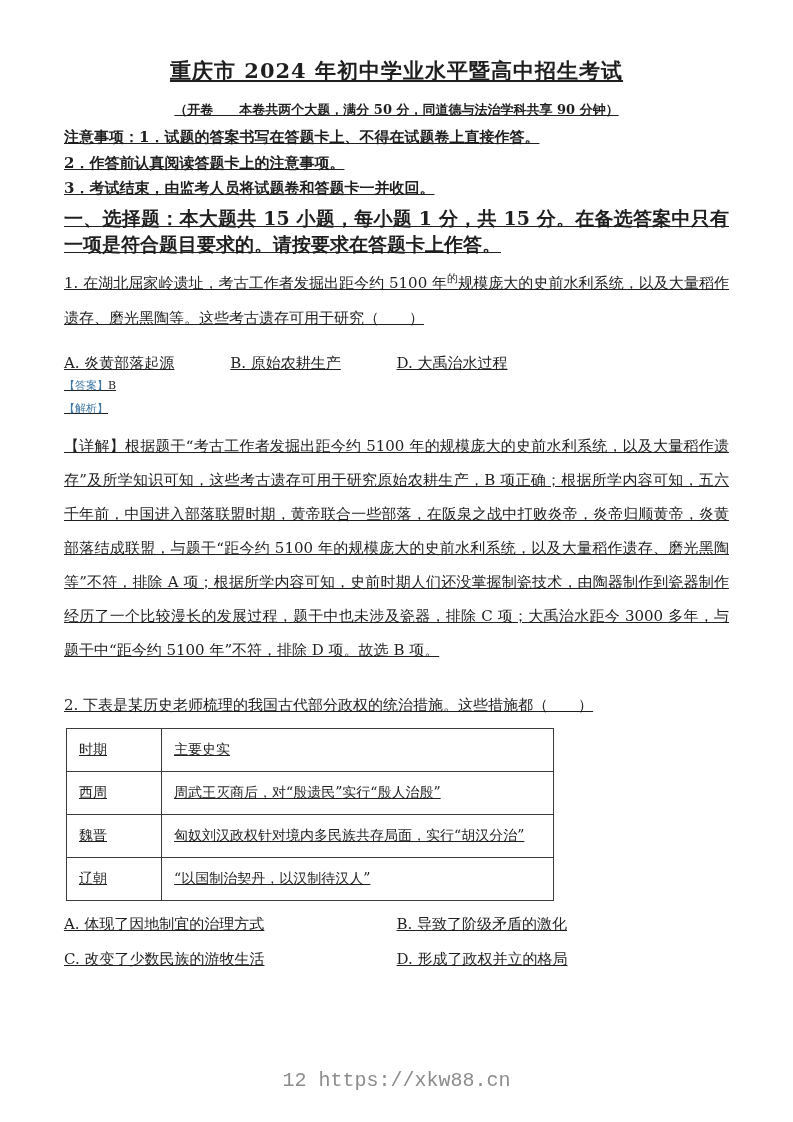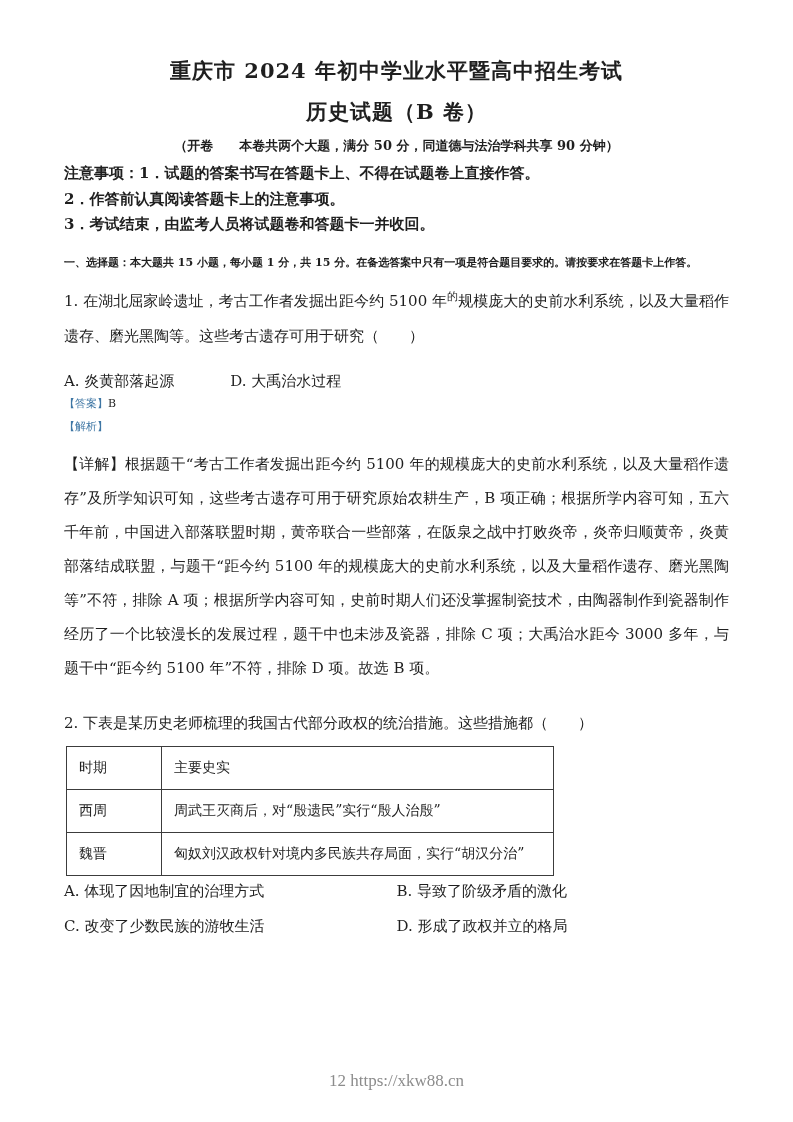--- a/index.html
+++ b/index.html
@@ -12,40 +12,41 @@
   body{
     width:793px;height:1122px;
     background:#ffffff;
     color:var(--ink);
     font-family:"DejaVu Serif","Liberation Serif",serif;
     overflow:hidden;
     position:relative;
   }
   .page{
     padding:58px 64px 0 64px;
+    text-decoration:underline;
   }
   .title1{
     font-size:21px;font-weight:700;text-align:center;
     line-height:26px;margin-bottom:14px;letter-spacing:1px;
   }
   .title2{
     font-size:21px;font-weight:700;text-align:center;
     line-height:28px;margin-bottom:8px;letter-spacing:1px;
   }
   .meta{
     font-size:13px;font-weight:700;text-align:center;
     line-height:24px;margin-bottom:3px;
   }
   .notice{
     font-size:15px;font-weight:700;line-height:25.5px;
     text-align:justify;
   }
   .section-heading{
-    font-size:11px;font-weight:700;line-height:26.5px;
-    text-align:justify;margin-top:12px;
+    font-size:19px;font-weight:700;line-height:26.5px;
+    text-align:justify;margin-top:3px;
   }
   .stem{
     font-size:15px;line-height:35px;text-align:justify;
     margin-top:8px;
   }
   .stem sup{
     font-size:11px;line-height:0;vertical-align:super;
   }
   .opts4{
     display:flex;margin-top:16px;
@@ -76,50 +77,50 @@
     border:1px solid var(--table-border);
     height:42px;
     padding:0 12px;
     vertical-align:middle;
     white-space:nowrap;
     overflow:hidden;
   }
   table.qtable td.c1{width:70px;}
   .opts2{
     display:grid;grid-template-columns:1fr 1fr;
-    row-gap:13px;margin-top:4px;
+    row-gap:13px;margin-top:12px;
     font-size:15px;line-height:22px;
   }
   .footer{
     position:absolute;left:0;right:0;bottom:30px;
     text-align:center;
     color:var(--footer-color);
-    font-family:Liberation Serif, serif;
-    font-size:17px;line-height:22px;
+    font-family:Liberation Mono, monospace;
+    font-size:20px;line-height:22px;
   }
 </style>
 </head>
 <body>
 
 <div class="page">
 
   <div class="title1">重庆市 2024 年初中学业水平暨高中招生考试</div>
-  <div class="title2">历史试题（B 卷）</div>
   <div class="meta">（开卷　　本卷共两个大题，满分 50 分，同道德与法治学科共享 90 分钟）</div>
 
   <div class="notice">注意事项：1．试题的答案书写在答题卡上、不得在试题卷上直接作答。</div>
   <div class="notice">2．作答前认真阅读答题卡上的注意事项。</div>
   <div class="notice">3．考试结束，由监考人员将试题卷和答题卡一并收回。</div>
 
   <div class="section-heading">一、选择题：本大题共 15 小题，每小题 1 分，共 15 分。在备选答案中只有一项是符合题目要求的。请按要求在答题卡上作答。</div>
 
   <div class="stem"><span>1. 在湖北屈家岭遗址，考古工作者发掘出距今约 5100 年</span><sup>的</sup><span>规模庞大的史前水利系统，以及大量稻作遗存、磨光黑陶等。这些考古遗存可用于研究（　　）</span></div>
 
   <div class="opts4">
     <span class="opt">A. 炎黄部落起源</span>
+    <span class="opt">B. 原始农耕生产</span>
     <span class="opt">D. 大禹治水过程</span>
   </div>
 
   <div class="ans-line"><span class="blue">【答案】</span><span>B</span></div>
 
   <div class="ans-line"><span class="blue">【解析】</span></div>
 
   <div class="detail">【详解】根据题干“考古工作者发掘出距今约 5100 年的规模庞大的史前水利系统，以及大量稻作遗存”及所学知识可知，这些考古遗存可用于研究原始农耕生产，B 项正确；根据所学内容可知，五六千年前，中国进入部落联盟时期，黄帝联合一些部落，在阪泉之战中打败炎帝，炎帝归顺黄帝，炎黄部落结成联盟，与题干“距今约 5100 年的规模庞大的史前水利系统，以及大量稻作遗存、磨光黑陶等”不符，排除 A 项；根据所学内容可知，史前时期人们还没掌握制瓷技术，由陶器制作到瓷器制作经历了一个比较漫长的发展过程，题干中也未涉及瓷器，排除 C 项；大禹治水距今 3000 多年，与题干中“距今约 5100 年”不符，排除 D 项。故选 B 项。</div>
 
   <div class="stem2">2. 下表是某历史老师梳理的我国古代部分政权的统治措施。这些措施都（　　）</div>
@@ -131,20 +132,24 @@
         <td>主要史实</td>
       </tr>
       <tr>
         <td class="c1">西周</td>
         <td>周武王灭商后，对“殷遗民”实行“殷人治殷”</td>
       </tr>
       <tr>
         <td class="c1">魏晋</td>
         <td>匈奴刘汉政权针对境内多民族共存局面，实行“胡汉分治”</td>
       </tr>
+      <tr>
+        <td class="c1">辽朝</td>
+        <td>“以国制治契丹，以汉制待汉人”</td>
+      </tr>
     </tbody>
   </table>
 
   <div class="opts2">
     <span>A. 体现了因地制宜的治理方式</span>
     <span>B. 导致了阶级矛盾的激化</span>
     <span>C. 改变了少数民族的游牧生活</span>
     <span>D. 形成了政权并立的格局</span>
   </div>
 

